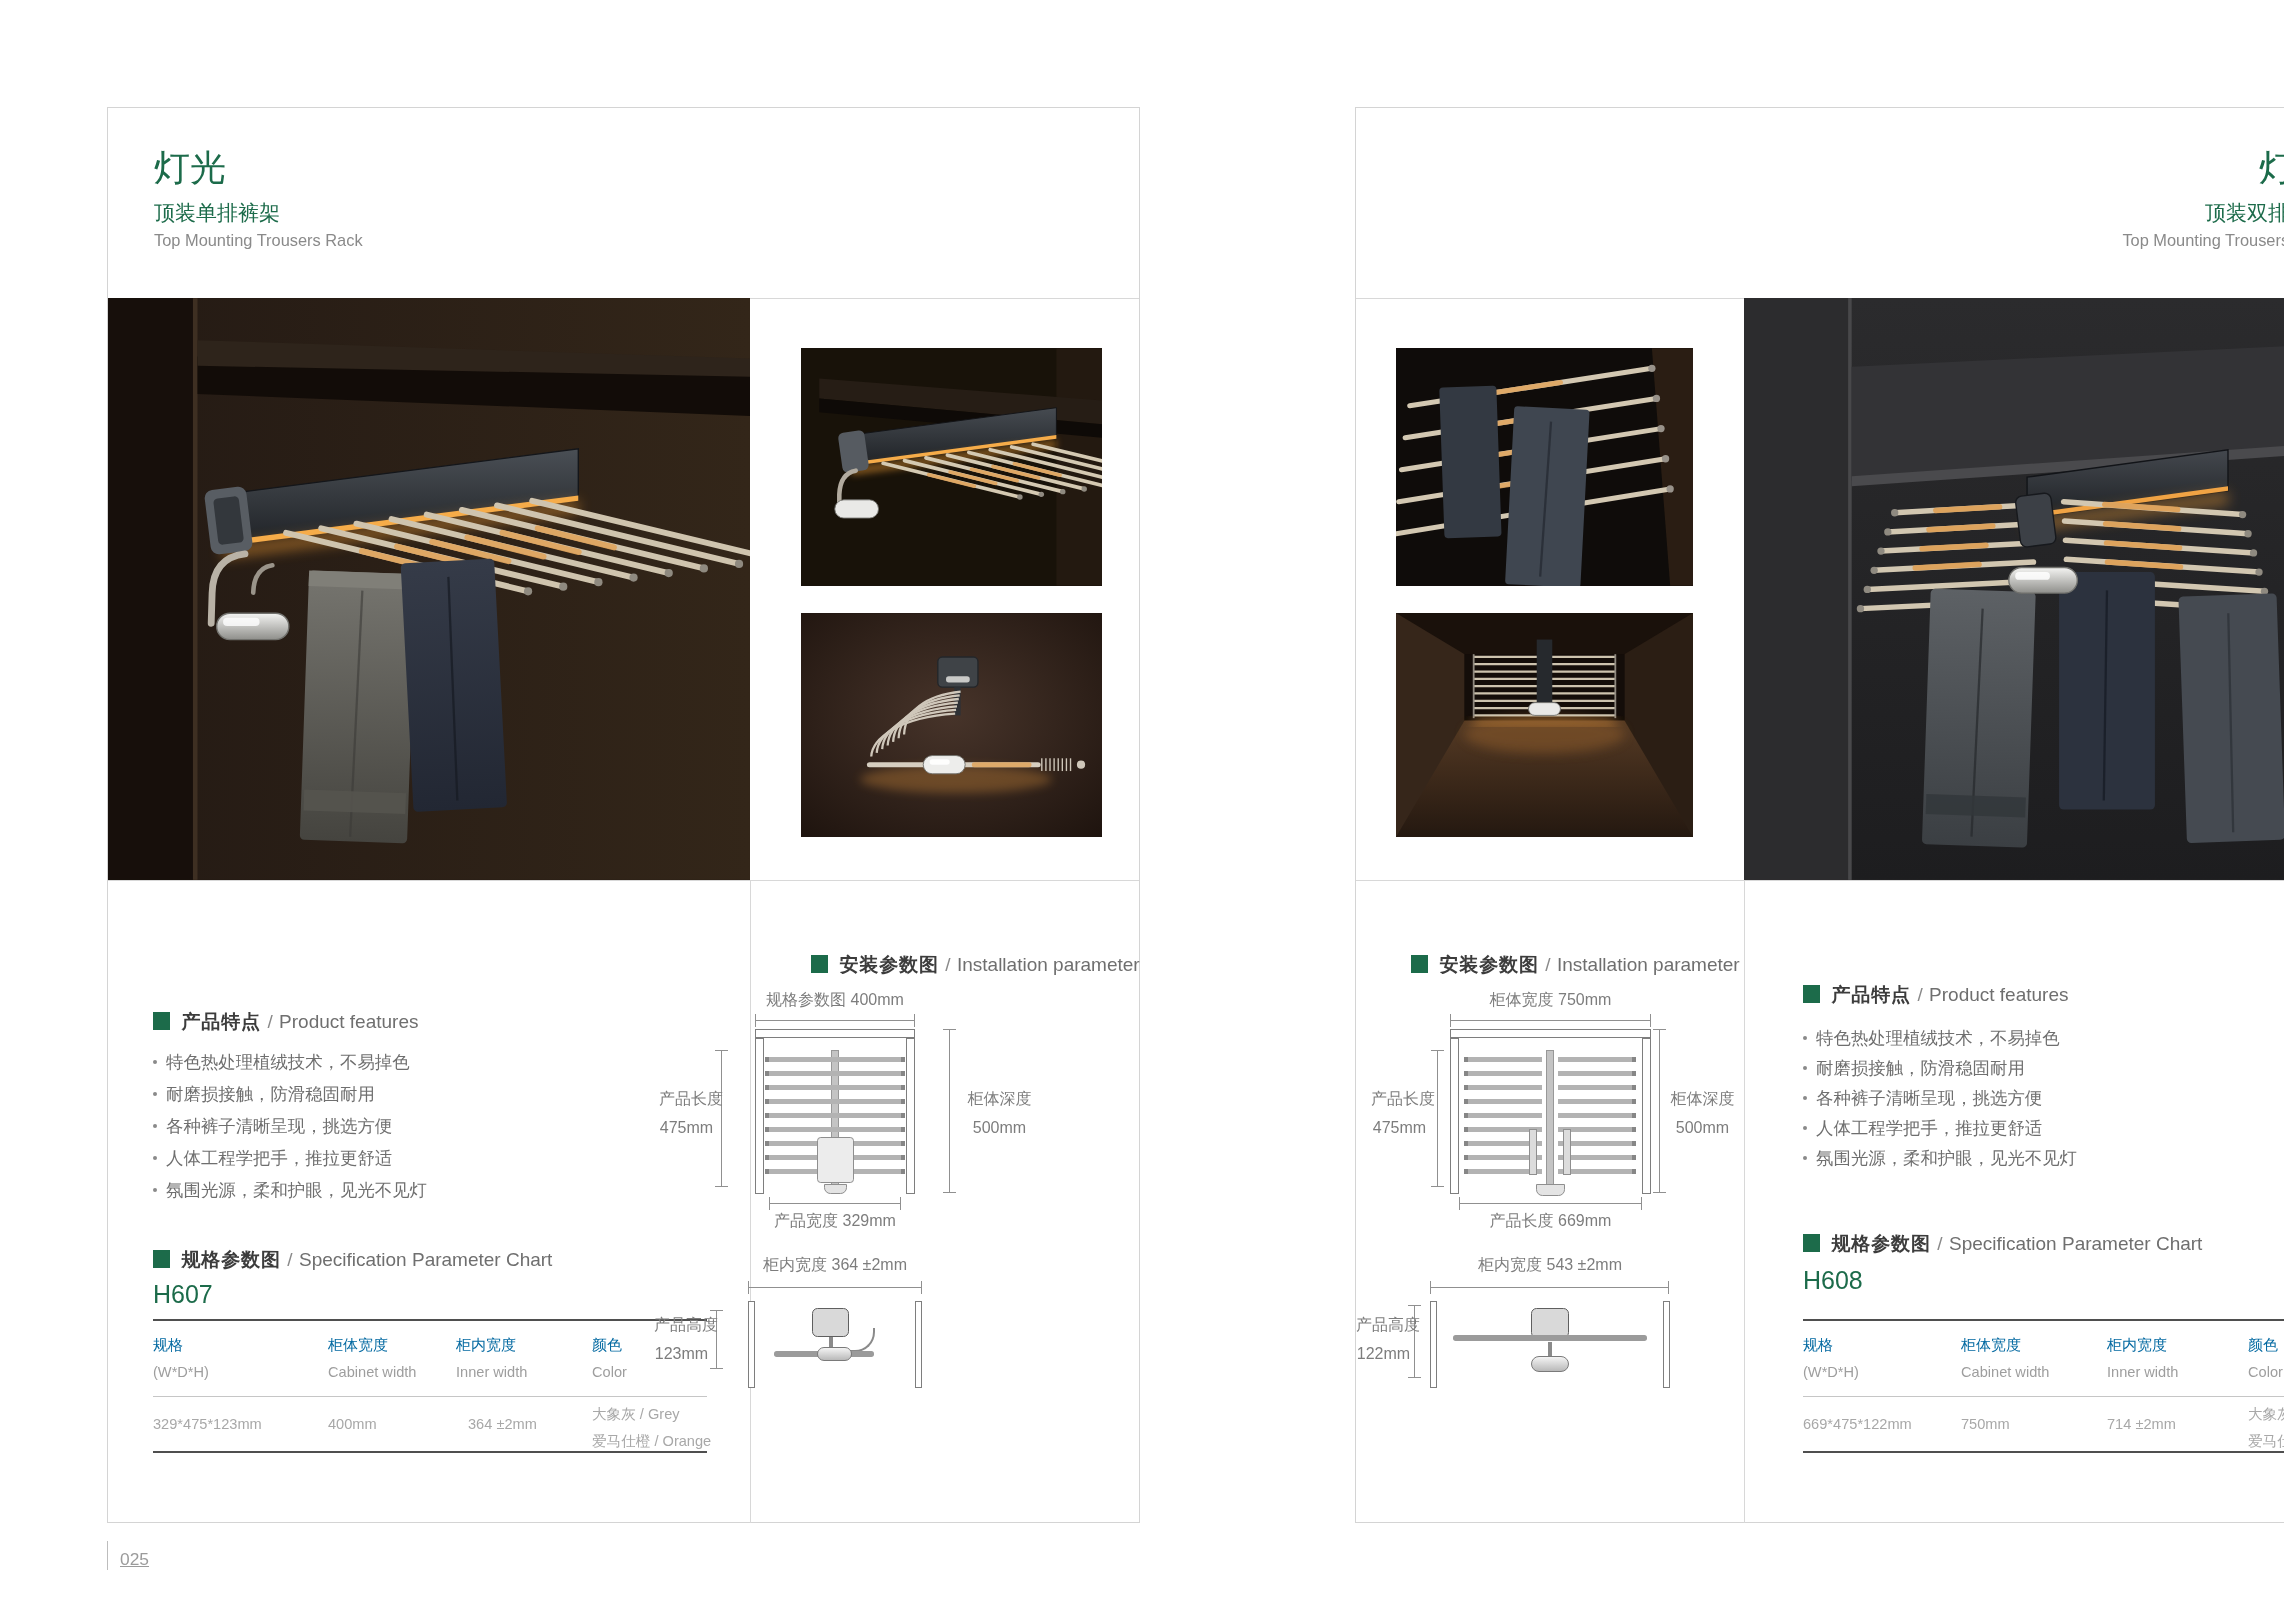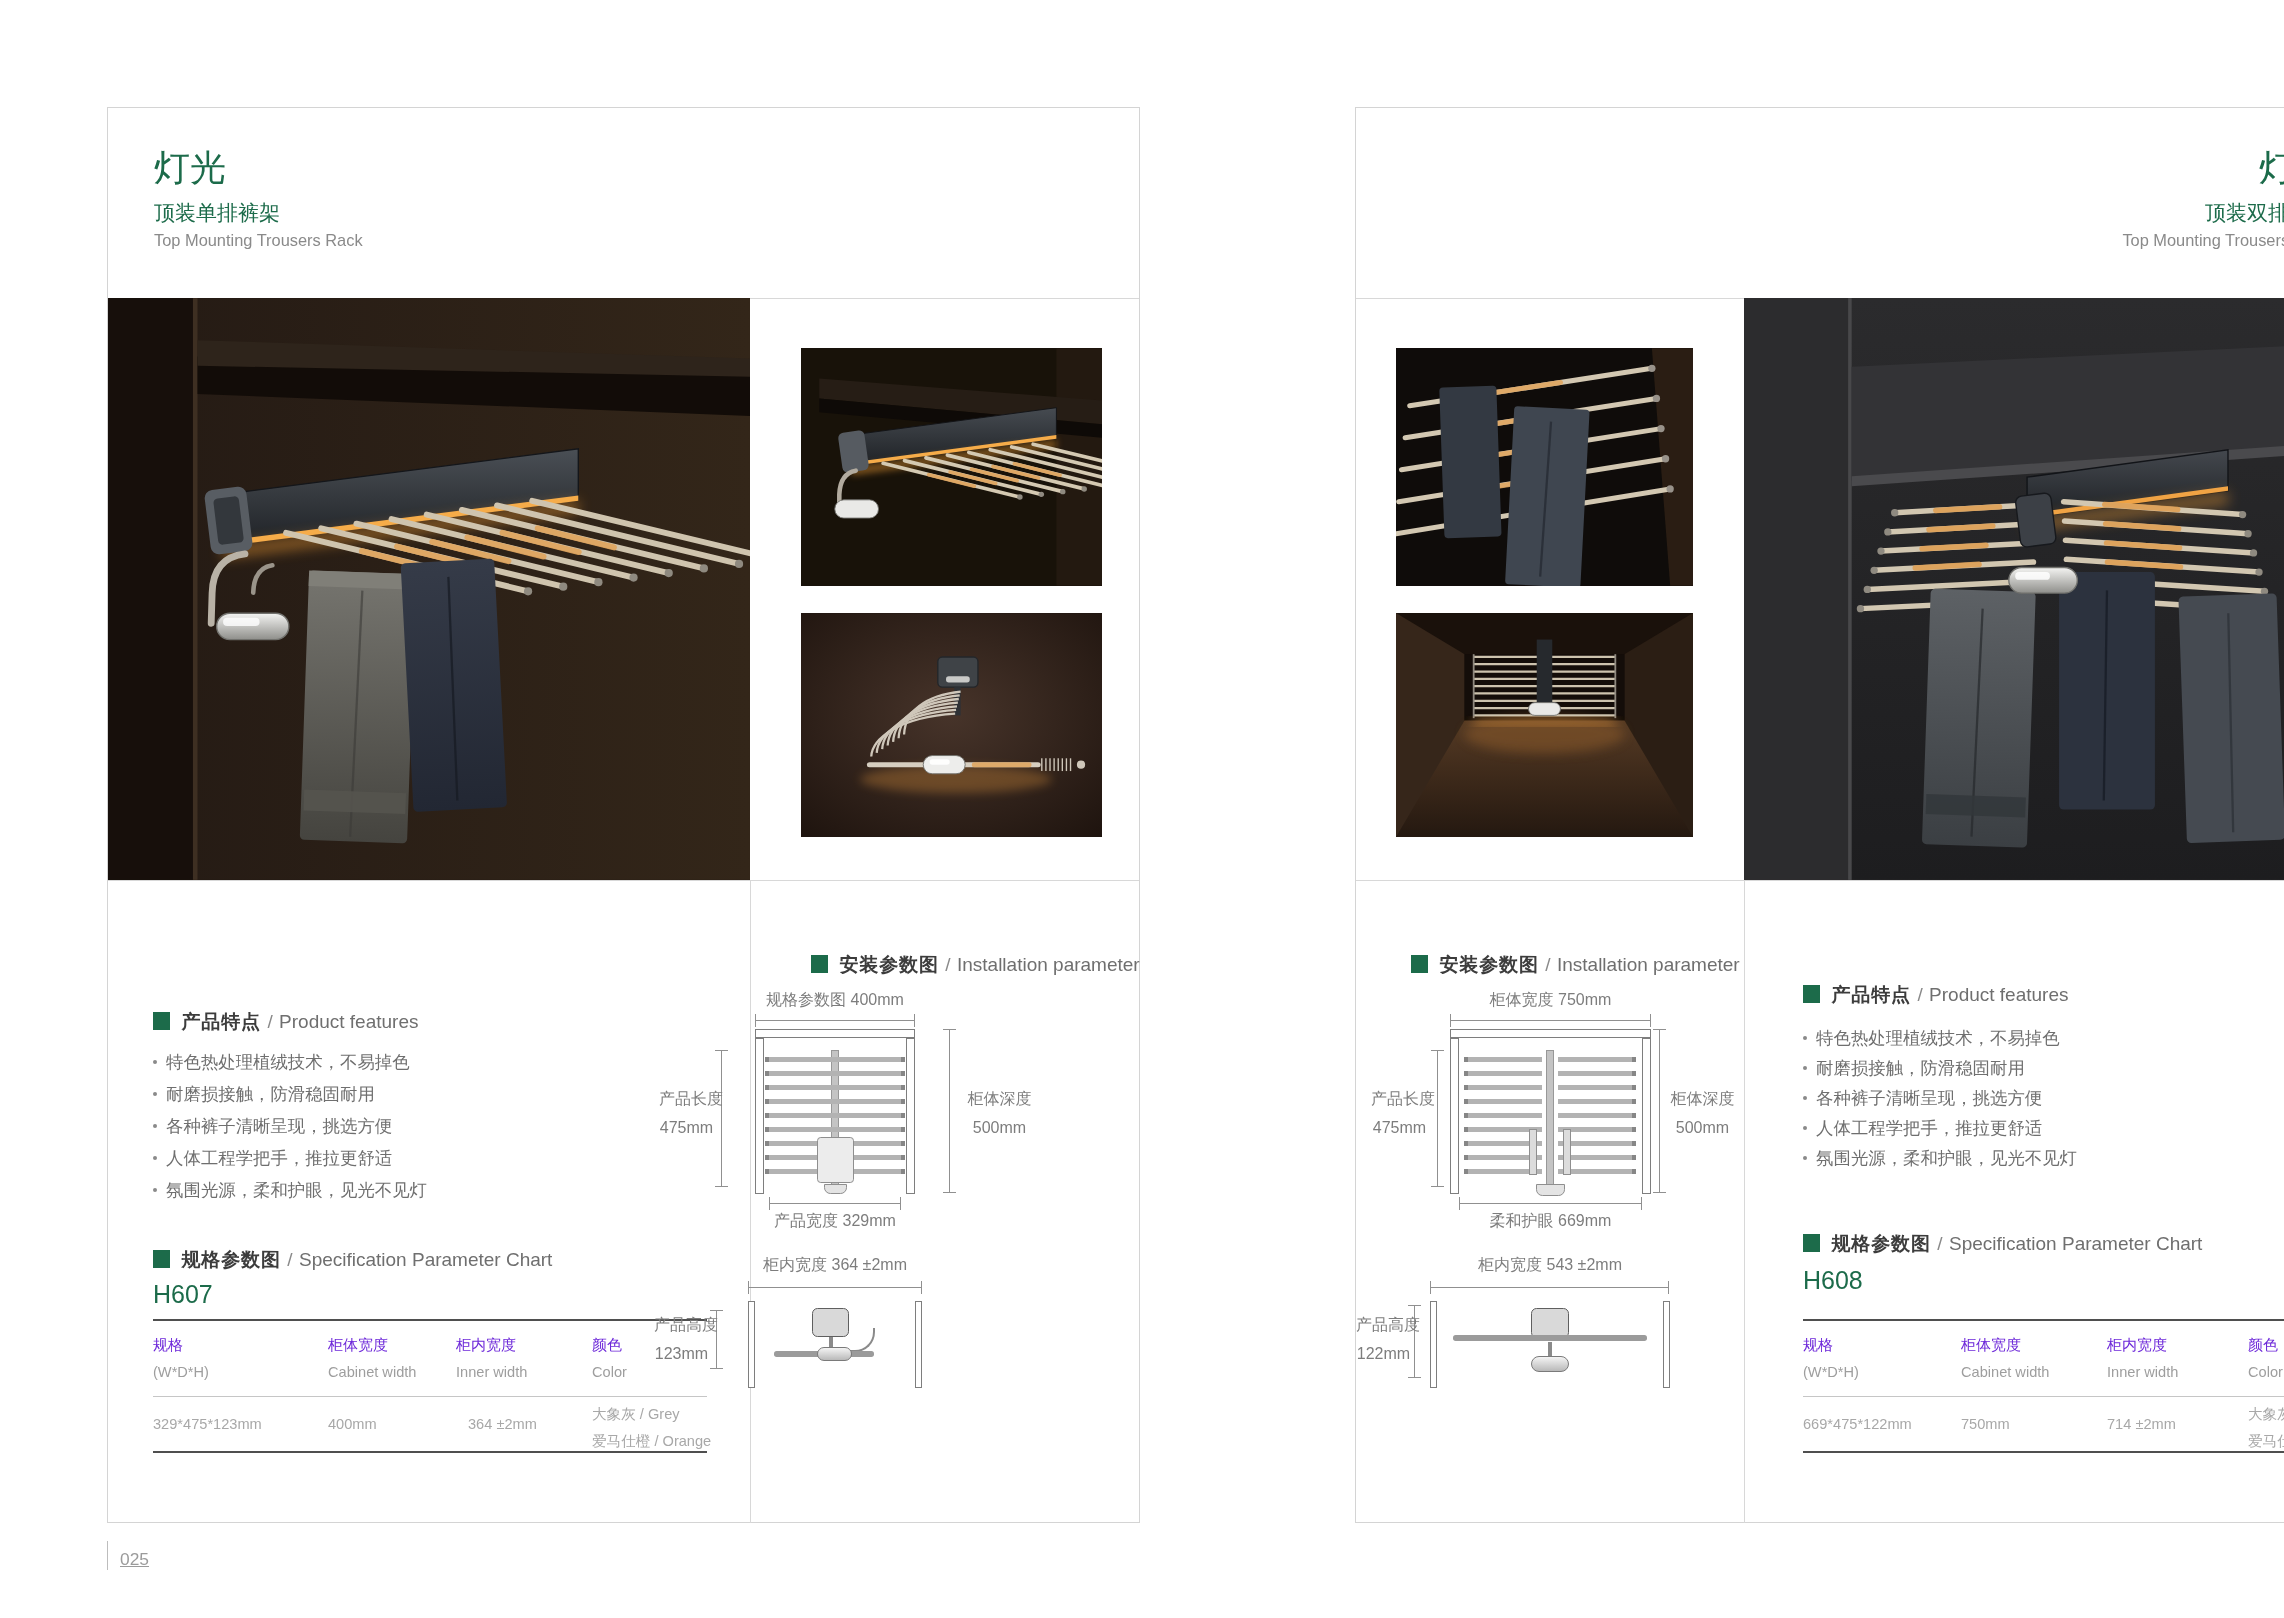--- a/index.html
+++ b/index.html
@@ -22,21 +22,21 @@
   .sec-header .sep{color:#8a8a8a;margin:0 6.4px;}
   .sec-header .en{color:#6f6f6f;}
   .feature-item{position:absolute;font-size:17.4px;color:#6f6f6f;white-space:nowrap;line-height:1;}
   .feature-item .dot{display:inline-block;width:4.1px;height:4.1px;border-radius:50%;background:#8a8a8a;margin-right:9px;vertical-align:3.7px;}
   .model{position:absolute;font-size:25px;color:#1c6b4a;font-weight:500;line-height:1;}
   .spec-table{position:absolute;}
   .rule{position:absolute;left:0;right:0;}
   .rule.dark{height:1.8px;background:#4f4f4f;}
   .rule.thin{height:0.9px;background:#c6c6c6;}
   .tcell{position:absolute;top:0;white-space:nowrap;}
-  .th-zh{font-size:15px;color:#6d28d9;}
+  .th-zh{font-size:15px;color:#0369a1;}
   .th-en{font-size:14.6px;color:#9e9e9e;margin-top:9px;}
   .td{font-size:14.6px;color:#a8a8a8;}
   .td2{font-size:14.6px;color:#a8a8a8;line-height:1.8;}
   .dg-label{position:absolute;font-size:16px;color:#7d7d7d;white-space:nowrap;line-height:1;}
   .center{text-align:center;}
   .dim-h{position:absolute;height:0.9px;background:#909090;}
   .dim-h::before,.dim-h::after{content:"";position:absolute;top:-6px;width:0.9px;height:12.8px;background:#909090;}
   .dim-h::before{left:0;}.dim-h::after{right:0;}
   .dim-v{position:absolute;width:0.9px;background:#909090;}
   .dim-v::before,.dim-v::after{content:"";position:absolute;left:-6px;width:12.8px;height:0.9px;background:#909090;}
@@ -513,21 +513,21 @@
     <div class="bracket" style="left:173px;top:1021px;width:8.2px;height:46px;"></div>
     <div class="bracket" style="left:207px;top:1021px;width:8.2px;height:46px;"></div>
     <div class="base" style="left:180px;top:1076px;width:29px;height:12px;"></div>
     <div class="dim-v" style="left:81px;top:942px;height:137px;"></div>
     <div class="dg-label center" style="left:15px;top:983px;width:57px;">产品长度</div>
     <div class="dg-label center" style="left:15px;top:1012px;width:57px;">475mm</div>
     <div class="dim-v" style="left:303px;top:921px;height:164px;"></div>
     <div class="dg-label center" style="left:312px;top:983px;width:69px;">柜体深度</div>
     <div class="dg-label center" style="left:312px;top:1012px;width:69px;">500mm</div>
     <div class="dim-h" style="left:103px;top:1095px;width:183px;"></div>
-    <div class="dg-label center" style="left:103px;top:1105px;width:183px;">柔和护眼 669mm</div>
+    <div class="dg-label center" style="left:103px;top:1105px;width:183px;">产品长度 669mm</div>
 
     <div class="dg-label center" style="left:80px;top:1149px;width:228px;">柜内宽度 543 ±2mm</div>
     <div class="dim-h" style="left:74px;top:1179px;width:239px;"></div>
     <div class="cabinet-part" style="left:74px;top:1193px;width:7.3px;height:87px;"></div>
     <div class="cabinet-part" style="left:307px;top:1193px;width:7.3px;height:87px;"></div>
     <div class="fv-housing" style="left:175px;top:1200px;width:38px;height:30px;"></div>
     <div class="fv-bar" style="left:97px;top:1227px;width:194px;height:6.4px;"></div>
     <div class="fv-stem" style="left:192px;top:1234px;width:3.7px;height:13.7px;"></div>
     <div class="fv-capsule" style="left:175px;top:1248px;width:38px;height:15.5px;"></div>
     <div class="dim-v" style="left:58px;top:1197px;height:73px;"></div>

